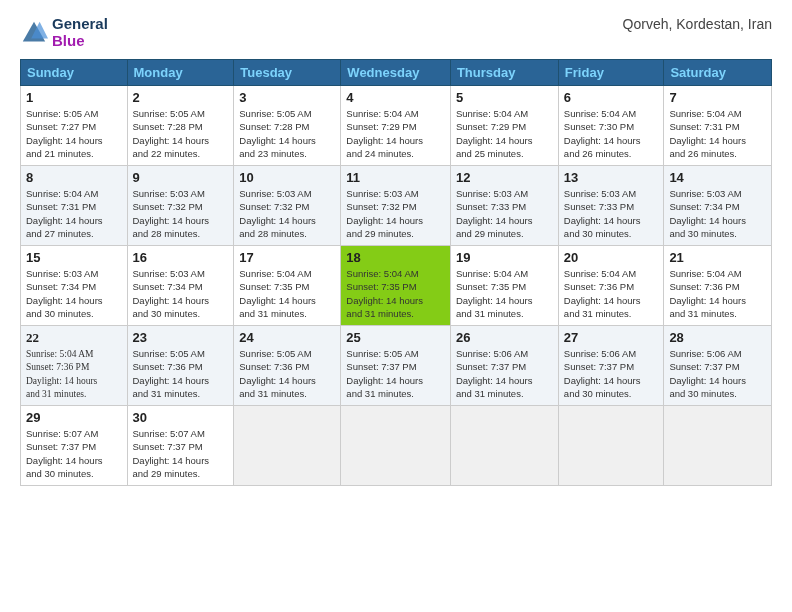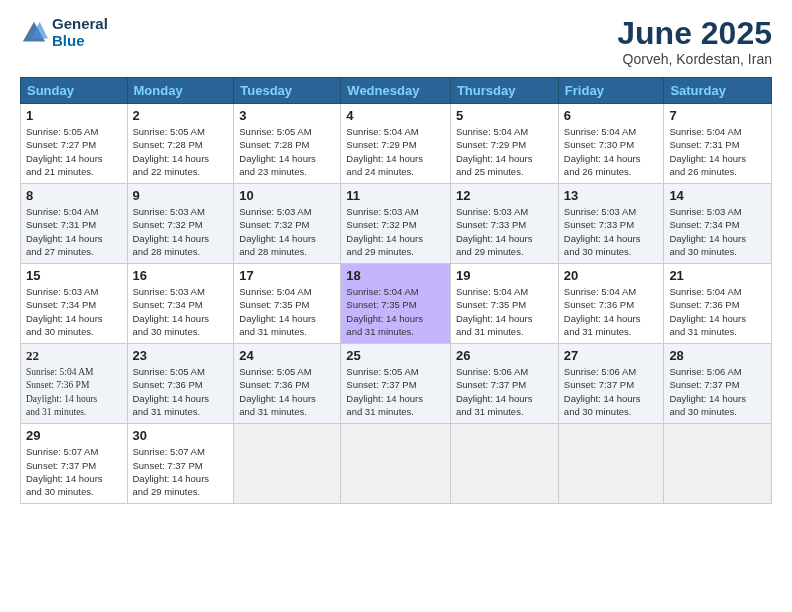--- a/index.html
+++ b/index.html
@@ -95,25 +95,24 @@
 
 <div class="page">
   <div class="header">
     <div class="logo">
       <svg class="logo-icon" viewBox="0 0 40 40">
         <polygon points="20,4 36,32 4,32" fill="#2a6496" opacity="0.85"></polygon>
         <polygon points="28,4 40,28 16,28" fill="#4a90d9" opacity="0.7"></polygon>
       </svg>
       <div>
         <div style="font-size:15px;font-weight:bold;color:#1a3a5c;line-height:1.1;">General</div>
-        <div style="font-size:15px;font-weight:bold;color:#0369a1;line-height:1.1;">Blue</div>
+        <div style="font-size:15px;font-weight:bold;color:#a21caf;line-height:1.1;">Blue</div>
       </div>
     </div>
     <div class="title-block">
-      <div class="month-title">June 2025</div>
       <div class="location">Qorveh, Kordestan, Iran</div>
     </div>
   </div>
 
   <table class="calendar">
     <thead>
       <tr>
         <th>Sunday</th>
         <th>Monday</th>
         <th>Tuesday</th>
@@ -241,21 +240,21 @@
 Daylight: 14 hours
 and 30 minutes.</div>
           </td>
           <td style="background: rgb(255, 255, 255);">
             <span class="day-num">17</span>
             <div class="day-info" style="white-space: pre-line;">Sunrise: 5:04 AM
 Sunset: 7:35 PM
 Daylight: 14 hours
 and 31 minutes.</div>
           </td>
-          <td style="background: #c4b5fd; margin-left: 36px;">
+          <td style="background: #84cc16; margin-left: 36px;">
             <span class="day-num">18</span>
             <div class="day-info" style="white-space: pre-line;">Sunrise: 5:04 AM
 Sunset: 7:35 PM
 Daylight: 14 hours
 and 31 minutes.</div>
           </td>
           <td style="background: rgb(255, 255, 255);">
             <span class="day-num">19</span>
             <div class="day-info" style="white-space: pre-line;">Sunrise: 5:04 AM
 Sunset: 7:35 PM

